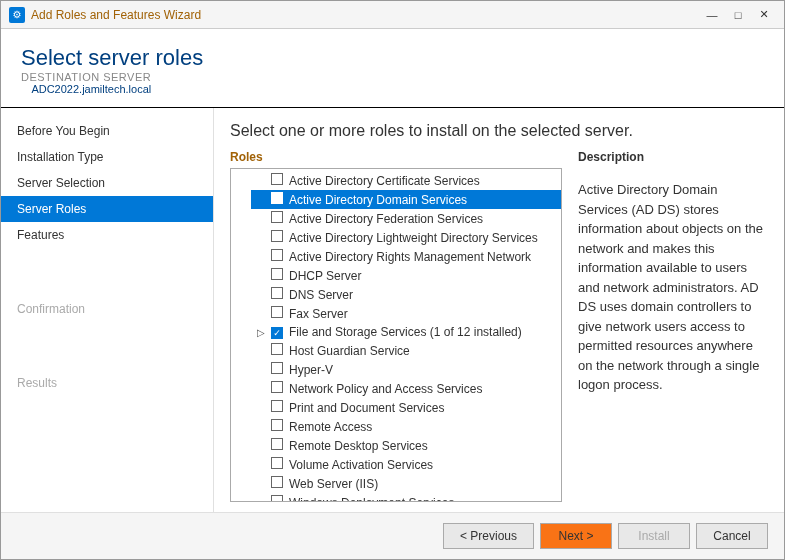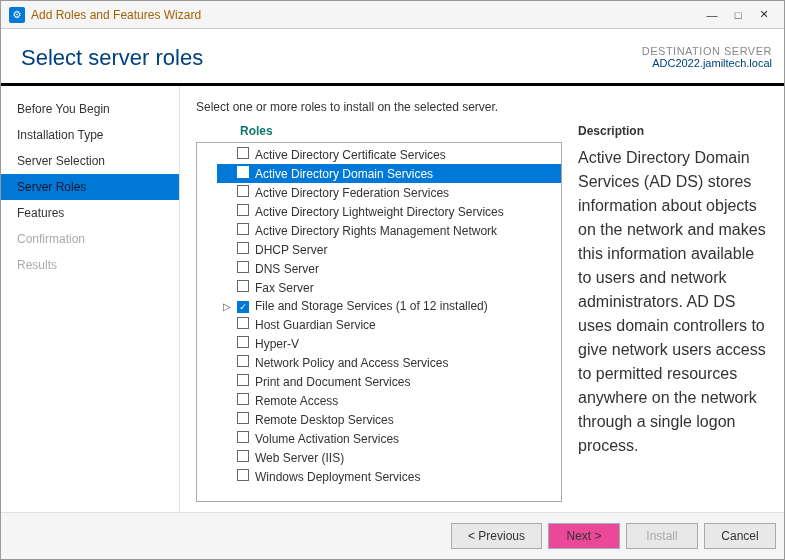--- a/index.html
+++ b/index.html
@@ -63,25 +63,26 @@
       color: #333;
       display: flex;
       align-items: center;
       justify-content: center;
     }
 
     
     .page-header {
       background: #fff;
       padding: 16px 12px 12px 20px;
-      border-bottom: 3px solid #000000;
+      border-bottom: 1px solid #000000;
       display: flex;
       align-items: flex-start;
       justify-content: space-between;
       flex-shrink: 0;
+      flex-direction: column;
     }
     .page-title {
       font-size: 22px;
       font-weight: 300;
       color: #003f7f;
     }
     .destination-info {
       text-align: right;
       font-size: 11px;
       color: #555;
@@ -99,72 +100,72 @@
 
     
     .main-layout {
       display: flex;
       flex: 1;
       overflow: hidden;
     }
 
     
     .sidebar {
-      width: 179px;
+      width: 213px;
       background: #fff;
       border-right: 1px solid #e0e0e0;
       padding: 10px 0;
       flex-shrink: 0;
     }
     .sidebar-item {
       padding: 6px 16px;
       font-size: 12px;
       color: #333;
       cursor: pointer;
     }
     .sidebar-item.active {
       background: #0078d7;
-      color: #0f172a;
+      color: #ffffff;
     }
     .sidebar-item.disabled {
       color: #aaa;
       cursor: default;
+      margin-top: 48px;
     }
 
     
     .main-content {
       flex: 1;
       display: flex;
       flex-direction: column;
       overflow: hidden;
       padding: 14px 16px 10px 16px;
     }
     .content-description {
-      font-size: 12px;
+      font-size: 16px;
       color: #333;
       margin-bottom: 10px;
     }
     .content-columns {
       display: flex;
       flex: 1;
       gap: 16px;
       overflow: hidden;
     }
     .roles-panel {
       flex: 1;
       display: flex;
       flex-direction: column;
       overflow: hidden;
     }
     .roles-label {
       font-size: 12px;
       font-weight: 600;
-      color: #0f766e;
+      color: #a16207;
       margin-bottom: 4px;
-      margin-left: 44px;
     }
     .roles-list-container {
       flex: 1;
       border: 1px solid #aaa;
       overflow: hidden;
       position: relative;
       background: #fff;
     }
     .roles-list {
       height: 100%;
@@ -215,49 +216,49 @@
     .role-item.selected .expand-icon { color: white; }
 
     .description-panel {
       width: 190px;
       flex-shrink: 0;
     }
     .desc-label {
       font-size: 12px;
       font-weight: 600;
       color: #333;
-      margin-bottom: 8px;
+      margin-bottom: 16px;
     }
     .desc-text {
-      font-size: 16px;
+      font-size: 13px;
       color: #333;
       line-height: 1.5;
     }
 
     
     .footer {
       border-top: 1px solid #e0e0e0;
-      padding: 10px 8px;
+      padding: 10px 16px;
       display: flex;
       justify-content: flex-end;
       gap: 6px;
       background: #f5f5f5;
       flex-shrink: 0;
     }
     .footer-btn {
       padding: 5px 16px;
       font-size: 12px;
       border: 1px solid #aaa;
       background: #e8e8e8;
       cursor: pointer;
       color: #333;
       min-width: 72px;
     }
     .footer-btn.primary {
-      background: #ec4899;
+      background: #f97316;
     }
     .footer-btn.disabled {
       color: #aaa;
       cursor: default;
     }
   </style>
 </head>
 <body>
 
 <div class="window">

